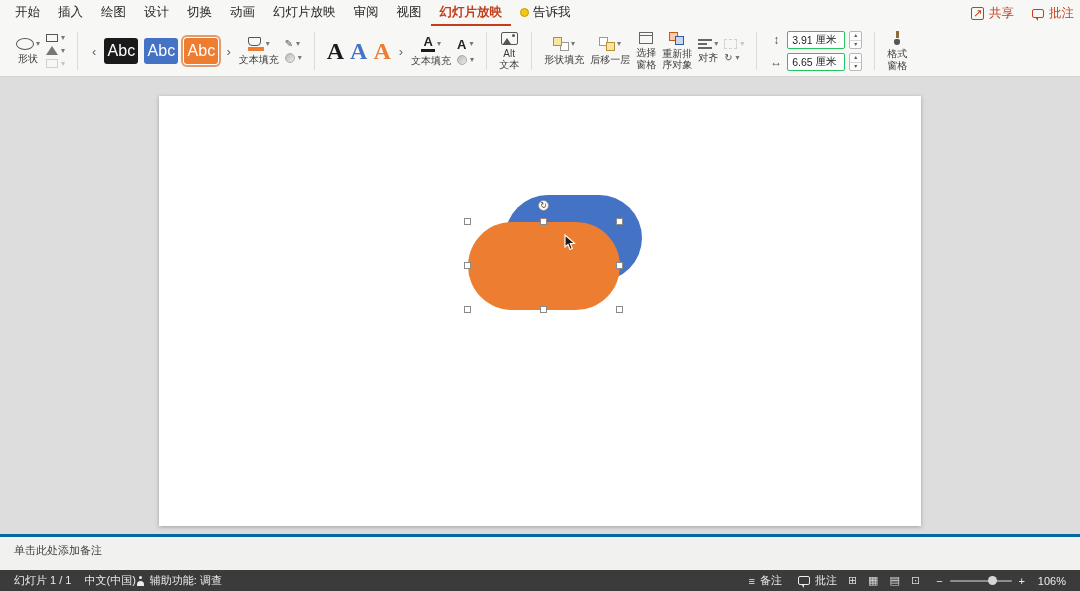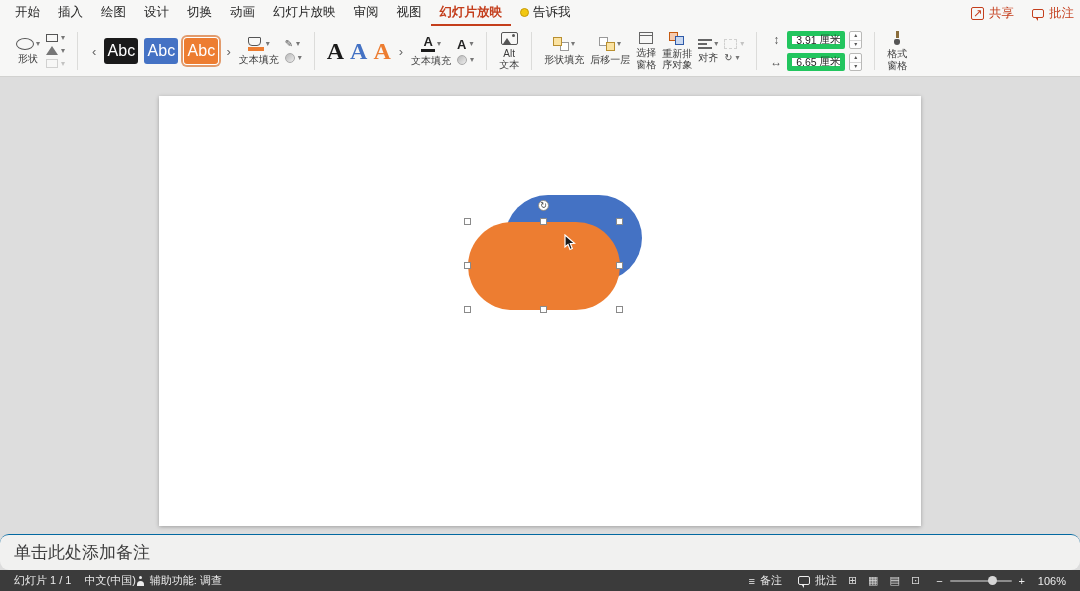--- a/index.html
+++ b/index.html
@@ -72,41 +72,41 @@
   .reorder-ic i.b2 { left:6px; top:4px; border-color:#2e5aa8; background:#c9d8f0; }
   .align-ic { display:flex; flex-direction:column; gap:2px; width:14px; }
   .align-ic i { height:2px; background:#666; display:block; }
   .align-ic i:nth-child(2){ width:9px; }
   .group-ic { width:13px; height:10px; border:1.2px dashed #999; display:inline-block; }
 
   
   .size-rows { display:flex; flex-direction:column; gap:4px; }
   .size-row { display:flex; align-items:center; gap:4px; }
   .size-glyph { font-size:12px; color:#555; width:14px; text-align:center; }
-  .size-field { width:58px; height:18px; background:#fff; border:5px solid #22c55e; border-radius:2px; font-size:10.5px; color:#222; display:flex; align-items:center; padding:0 4px; gap:3px; }
+  .size-field { width:58px; height:18px; background:#fff; border:1px solid #22c55e; border-radius:2px; font-size:10.5px; color:#222; display:flex; align-items:center; padding:0 4px; gap:3px; }
   .stepper { display:flex; flex-direction:column; border:1px solid #b9b9b7; border-radius:2px; background:#fdfdfd; }
   .step { font-size:6px; line-height:6px; height:8px; width:11px; text-align:center; color:#555; }
   .step + .step { border-top:1px solid #d5d5d5; }
 
   .brush-ic { position:relative; width:8px; height:14px; display:block; }
   .brush-ic::before { content:""; position:absolute; top:0; left:3px; width:2.5px; height:7px; background:#8a6d3b; }
   .brush-ic::after { content:""; position:absolute; bottom:0; left:1px; width:6px; height:6px; border-radius:2px 2px 3px 3px; background:#555; }
 
   
   .canvas { position:relative; height:457px; background:#dddddd; flex:none; }
   .slide { position:absolute; left:159px; top:19px; width:762px; height:430px; background:#fff; box-shadow:0 1px 4px rgba(0,0,0,.28); }
   .shape { position:absolute; }
   .shape-blue { left:346px; top:99px; width:137px; height:86px; background:#4472c4; border-radius:43px; z-index:1; }
   .shape-orange { left:309px; top:126px; width:152px; height:88px; background:#ed7d31; border-radius:44px; z-index:2; }
   .handle { position:absolute; width:7px; height:7px; background:#fff; border:1px solid #8a8a8a; z-index:4; }
   .rotate-handle { position:absolute; left:379px; top:104px; width:11px; height:11px; border-radius:50%; background:#fff; border:1px solid #8a8a8a; z-index:4; font-size:8px; line-height:9px; text-align:center; color:#444; }
   .cursor { position:absolute; left:404px; top:138px; z-index:5; }
 
   
-  .notesbar { height:36px; background:#f1f1f0; border-top:1px solid #0369a1; padding:6px 14px; font-size:17px; color:#3d3d3d; flex:none;border-radius:9px; }
+  .notesbar { height:36px; background:#f1f1f0; border-top:3px solid #0369a1; padding:6px 14px; font-size:11px; color:#3d3d3d; flex:none; }
 
   
   .statusbar { height:21px; background:#3b3b3b; color:#ececec; font-size:11px; display:flex; align-items:center; padding:0 14px; flex:none; }
   .sb-item { display:flex; align-items:center; gap:5px; white-space:nowrap; }
   .sb-sp { flex:1; }
   .person-ic { position:relative; width:9px; height:10px; display:inline-block; }
   .person-ic::before { content:""; position:absolute; top:0; left:3px; width:3.5px; height:3.5px; border-radius:50%; background:#ececec; }
   .person-ic::after { content:""; position:absolute; bottom:0; left:1px; width:7px; height:4.5px; border-radius:4px 4px 0 0; background:#ececec; }
   .lines-ic { font-size:11px; }
   .viewic { font-size:11px; color:#d8d8d8; margin-left:11px; }

